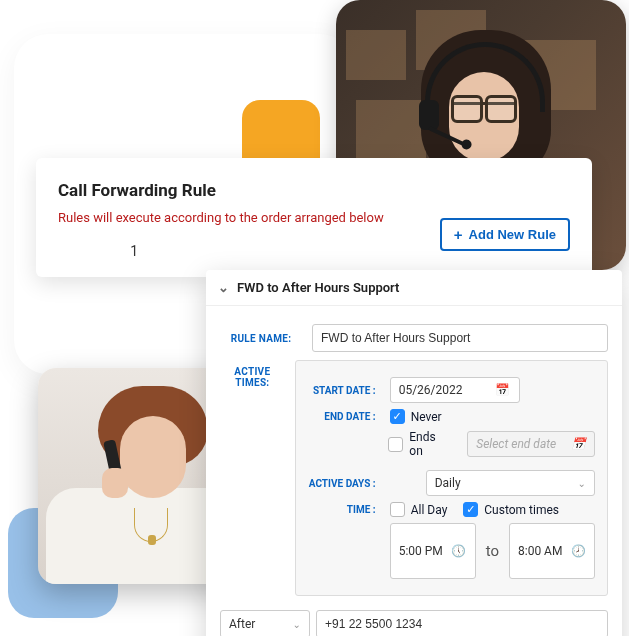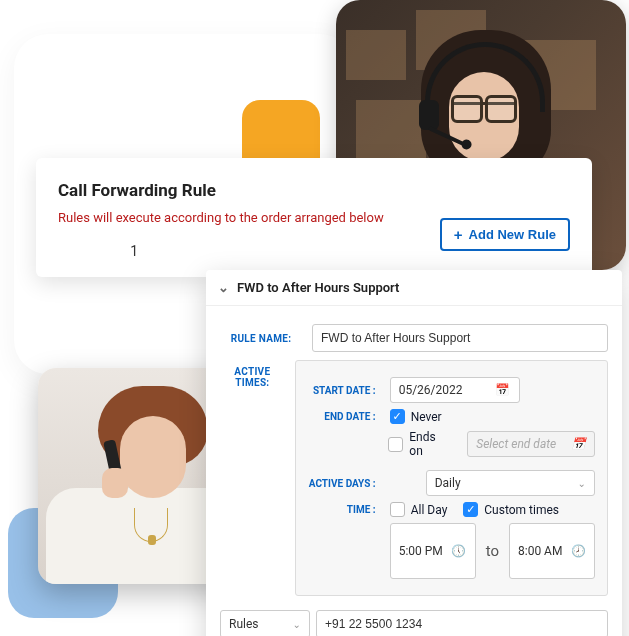--- a/index.html
+++ b/index.html
@@ -365,20 +365,20 @@
             <span>8:00 AM</span>
             <span class="clock-icon">🕗</span>
           </div>
         </div>
 
       </div>
     </div>
 
     <div class="frow gap6" style="margin-top:14px;">
       <div class="fwd-select">
-        <span>Rules</span>
+        <span>After</span>
         <span class="caret">⌄</span>
       </div>
       <input class="input phone-input" value="+91 22 5500 1234" style="">
     </div>
 
   </div>
 </div>
 
 </body></html>

